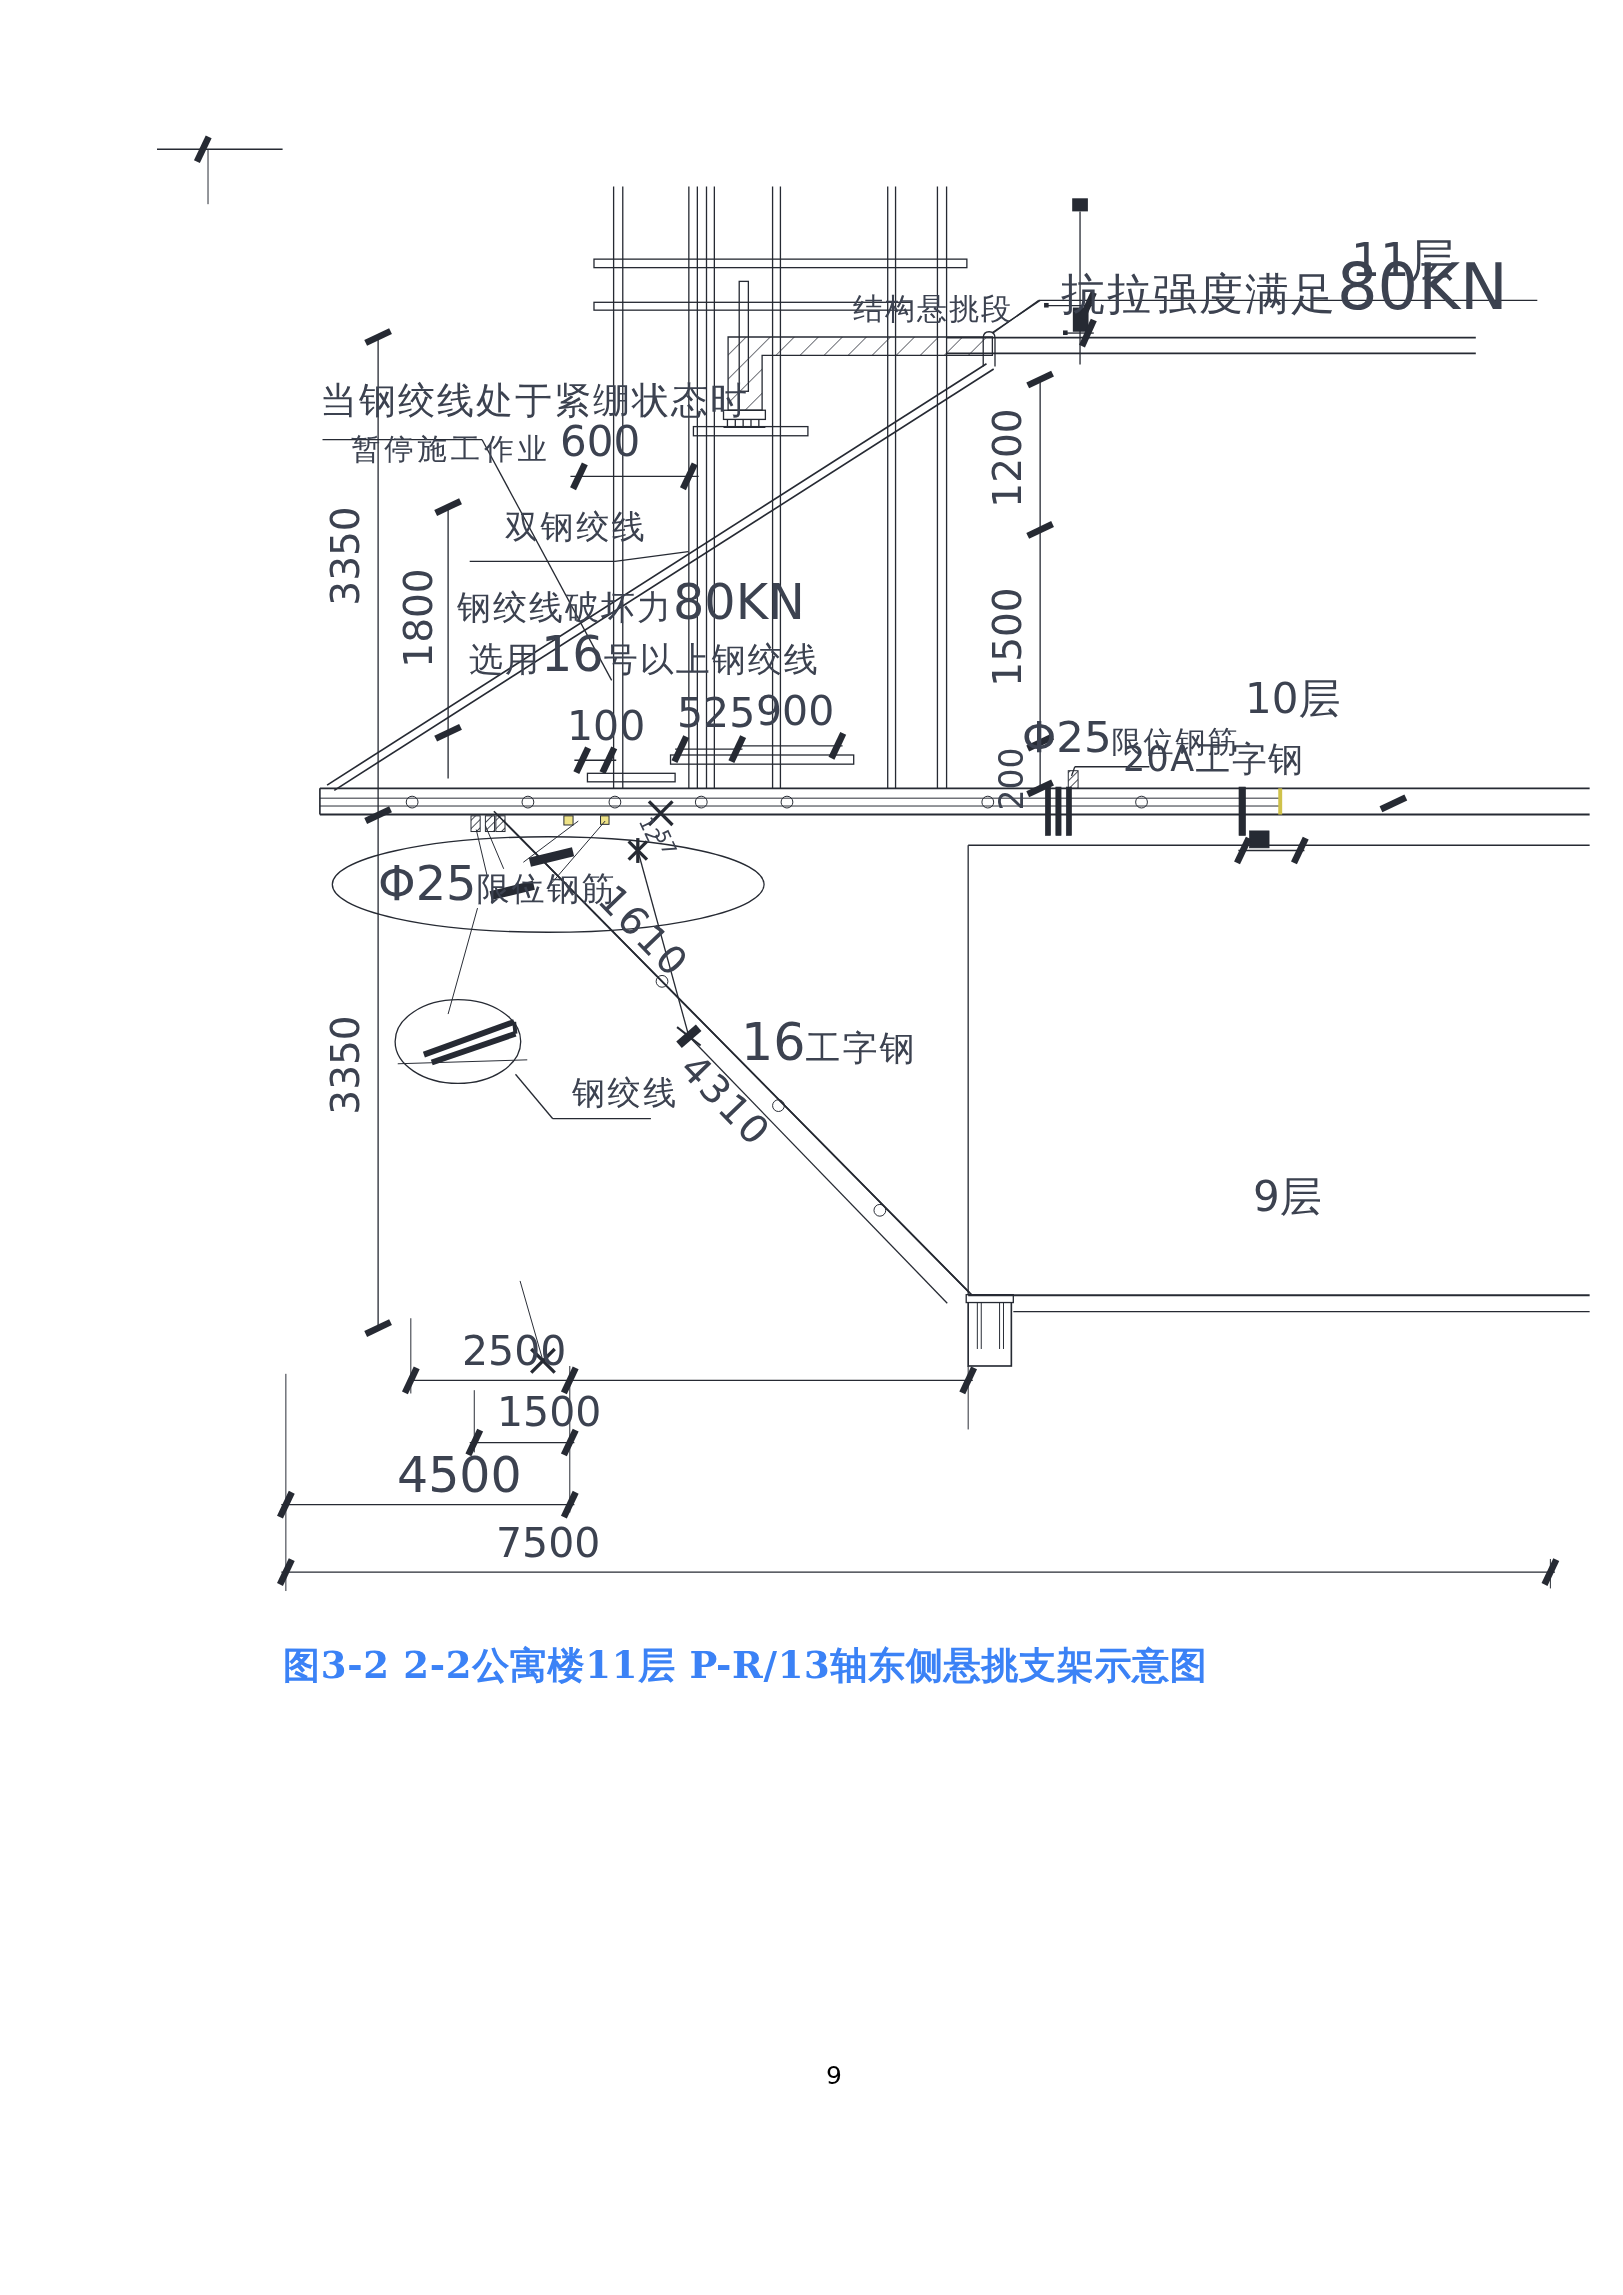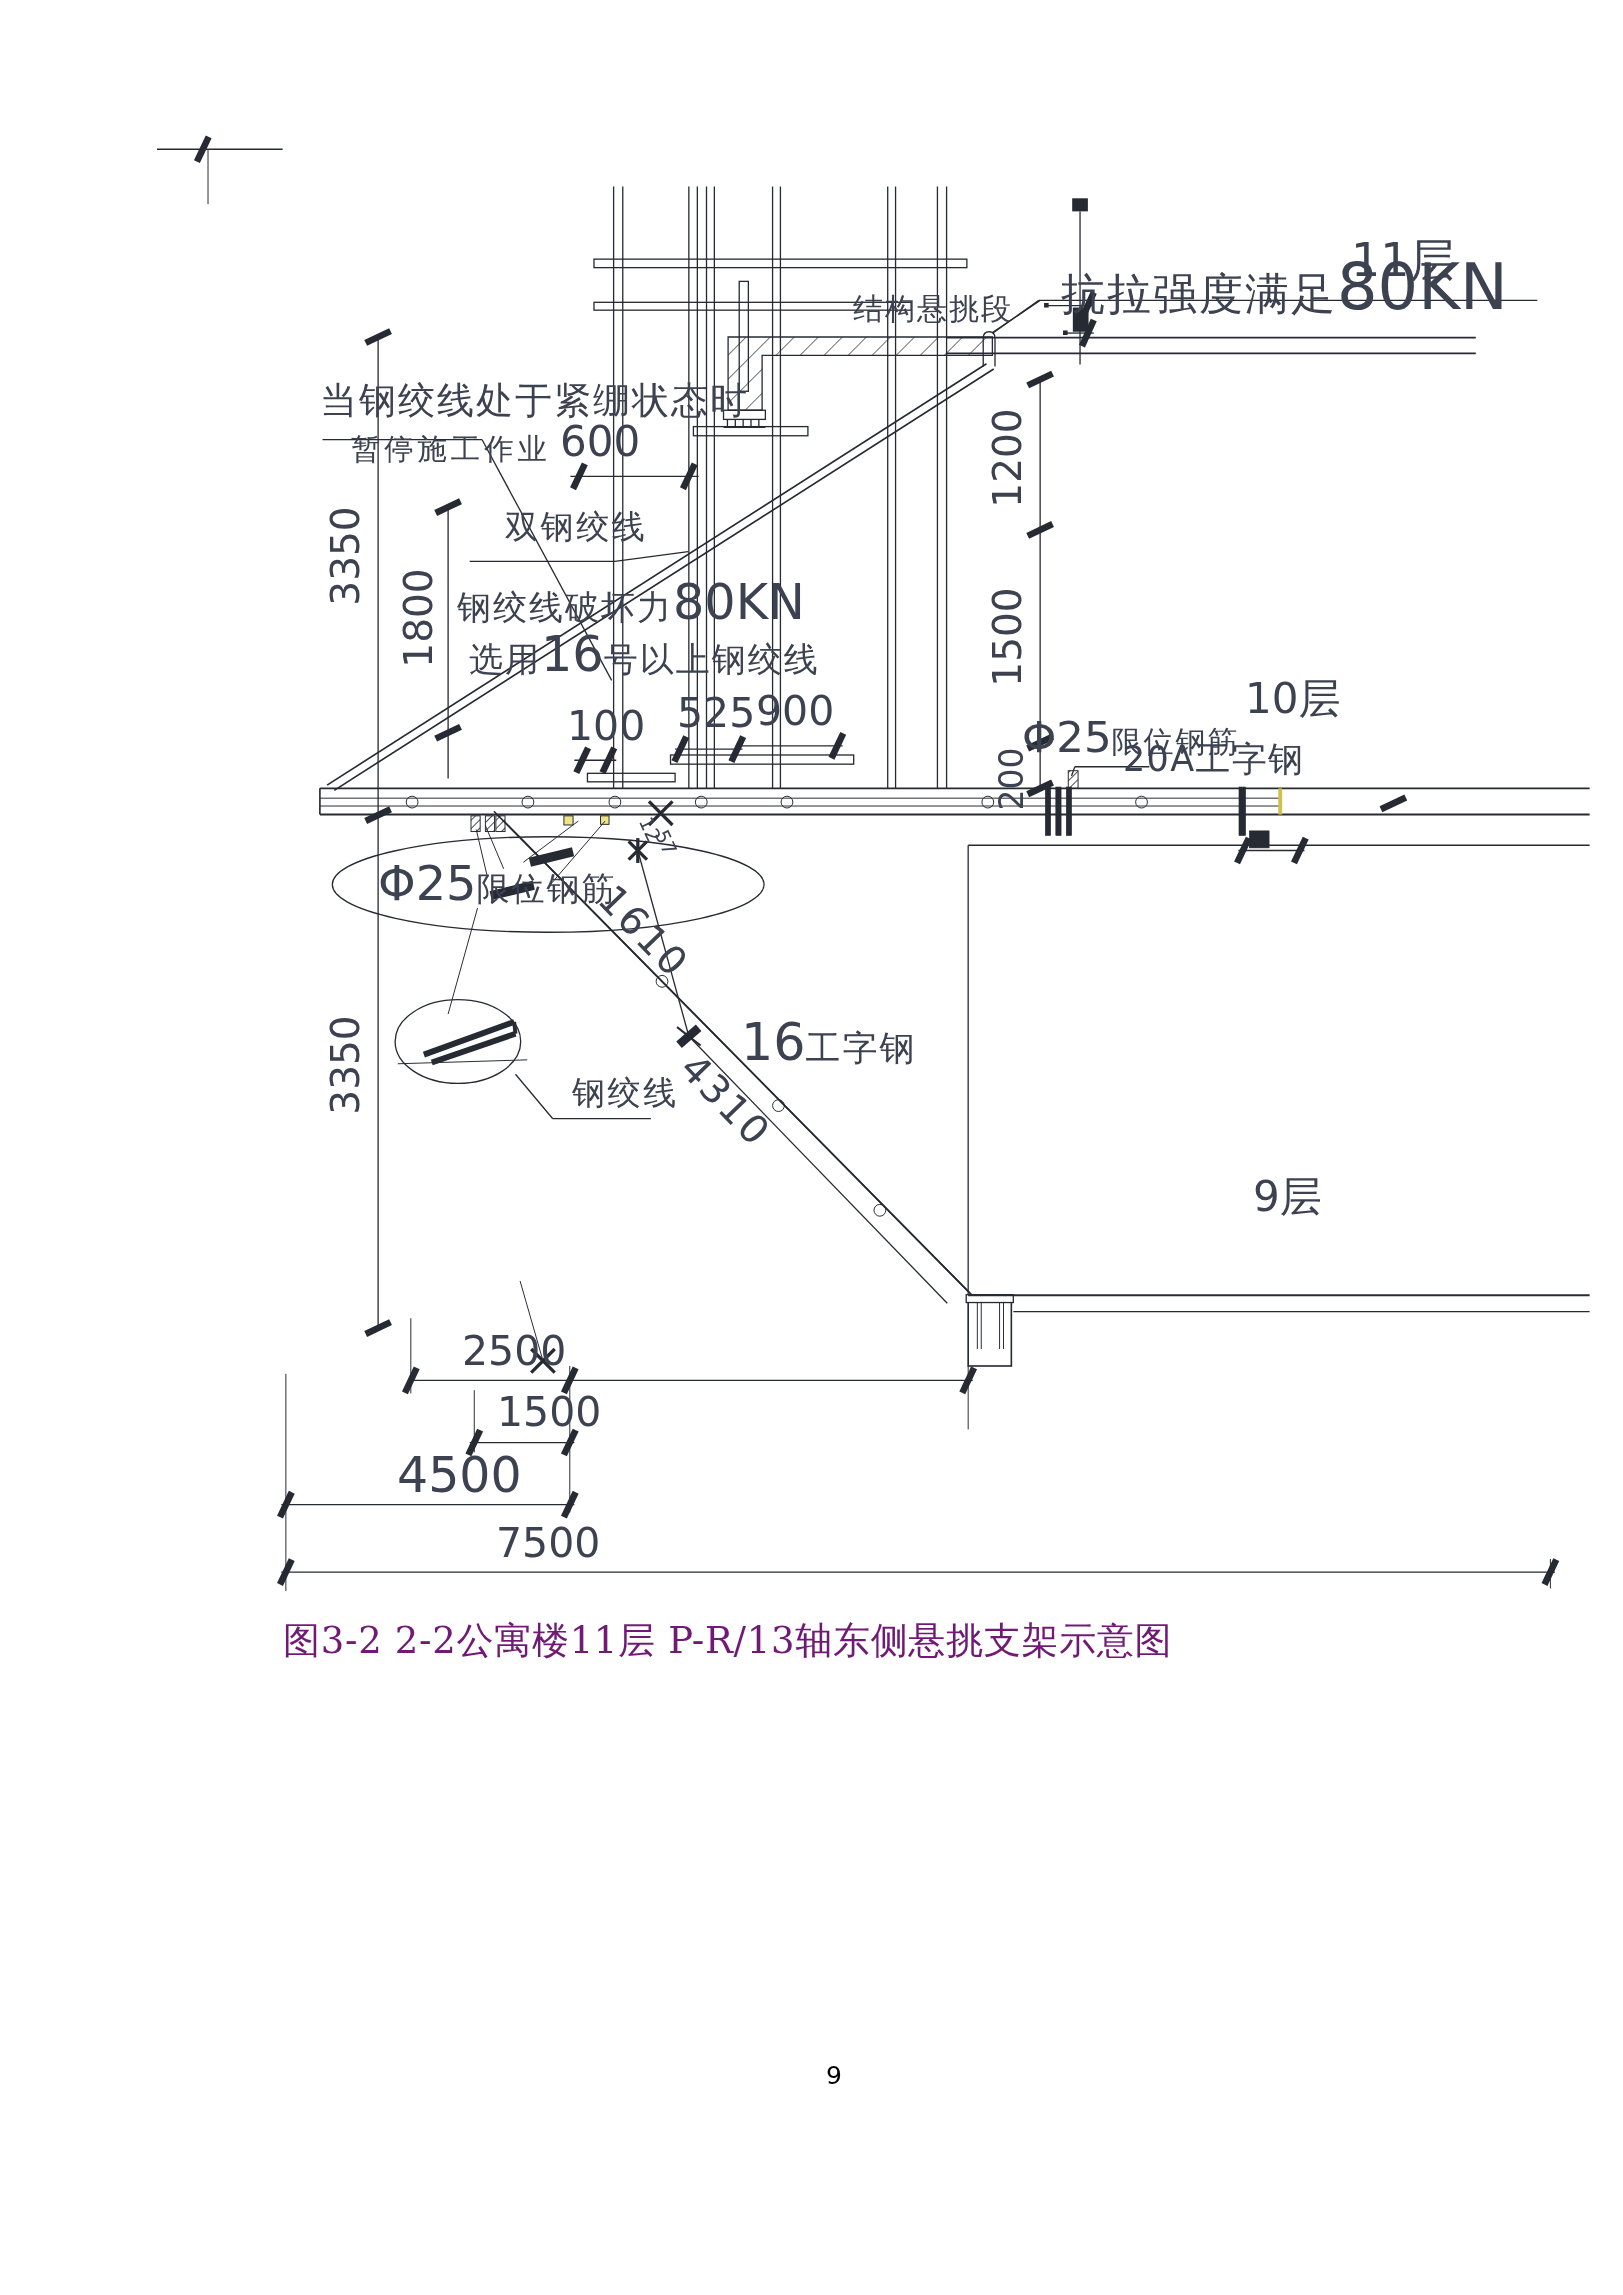--- a/index.html
+++ b/index.html
@@ -6,21 +6,21 @@
   #page{position:relative;width:1623px;height:2295px;background:#ffffff;overflow:hidden;
         font-family:"DejaVu Sans","Liberation Sans",sans-serif;}
   #linework{position:absolute;left:0;top:0;}
   .lbl{position:absolute;white-space:nowrap;color:#3c4250;line-height:1.05;}
   .cad{font-family:"DejaVu Sans","Liberation Sans",sans-serif;}
   .zh{letter-spacing:2px;}
   .big{font-size:1.45em;}
   .vdim{transform:translate(-50%,-50%) rotate(-90deg);}
   .ddim{transform:translate(-50%,-50%) rotate(46deg);letter-spacing:2.6px;}
   .adim{transform:translate(-50%,-50%) rotate(65deg);}
-  .caption{font-family:"DejaVu Serif","Liberation Serif",serif;font-weight:400;color:#701a75;}
+  .caption{font-family:"DejaVu Serif","Liberation Serif",serif;font-weight:700;color:#3b82f6;margin-top:24px;}
   .pageno{color:#000;}
 </style>
 </head>
 <body>
 
 <div id="page">
 
 <svg id="linework" width="1623" height="2295" viewBox="0 0 2481 3508">
   <defs>
     <pattern id="hatch" width="26" height="26" patternUnits="userSpaceOnUse" patternTransform="rotate(45)">

